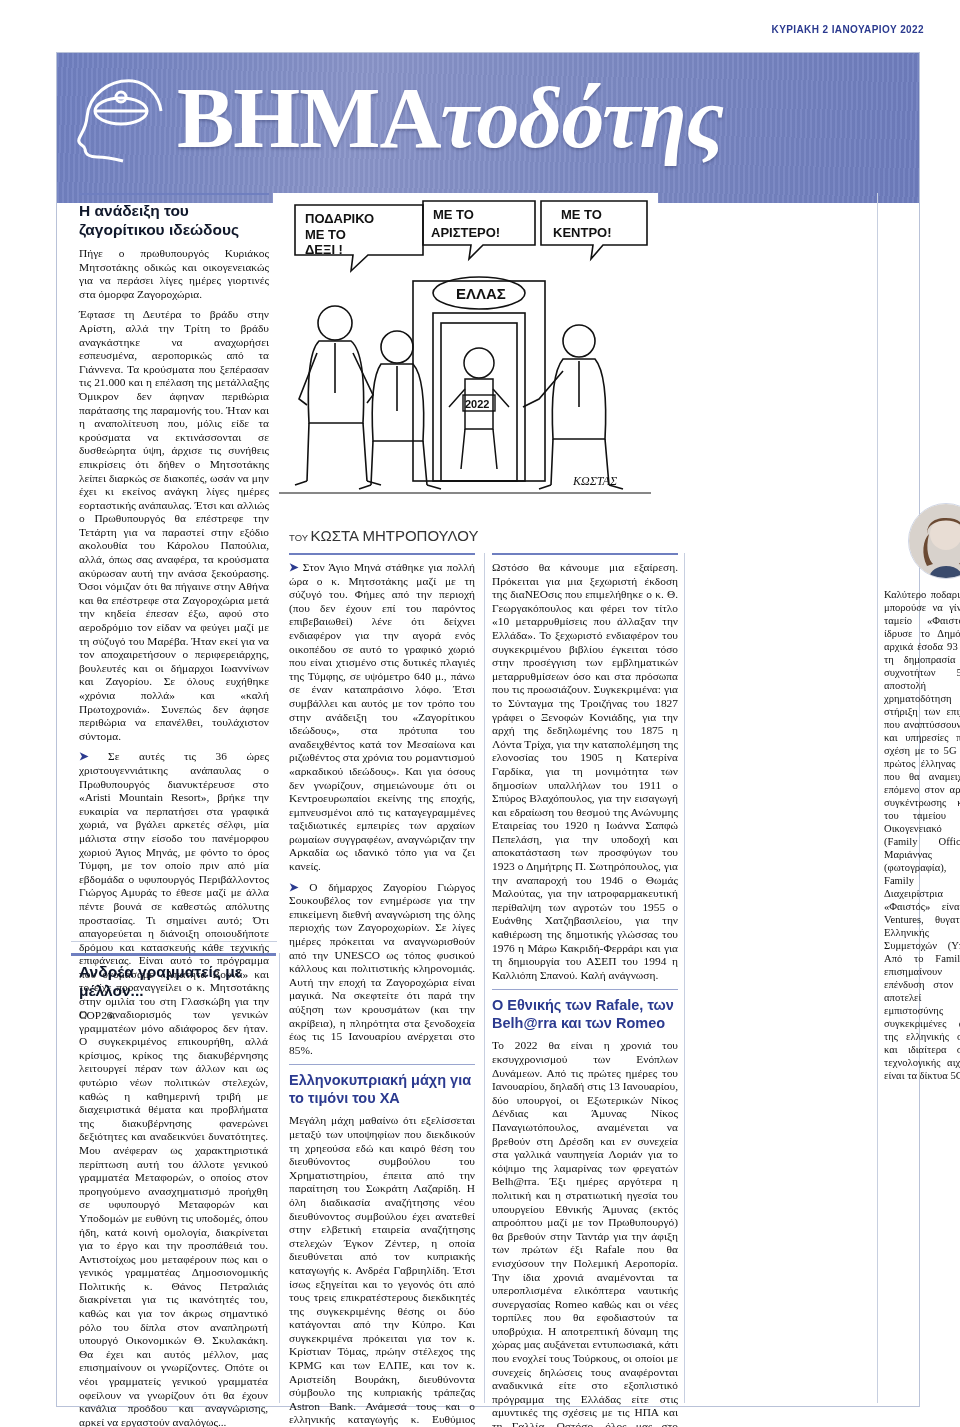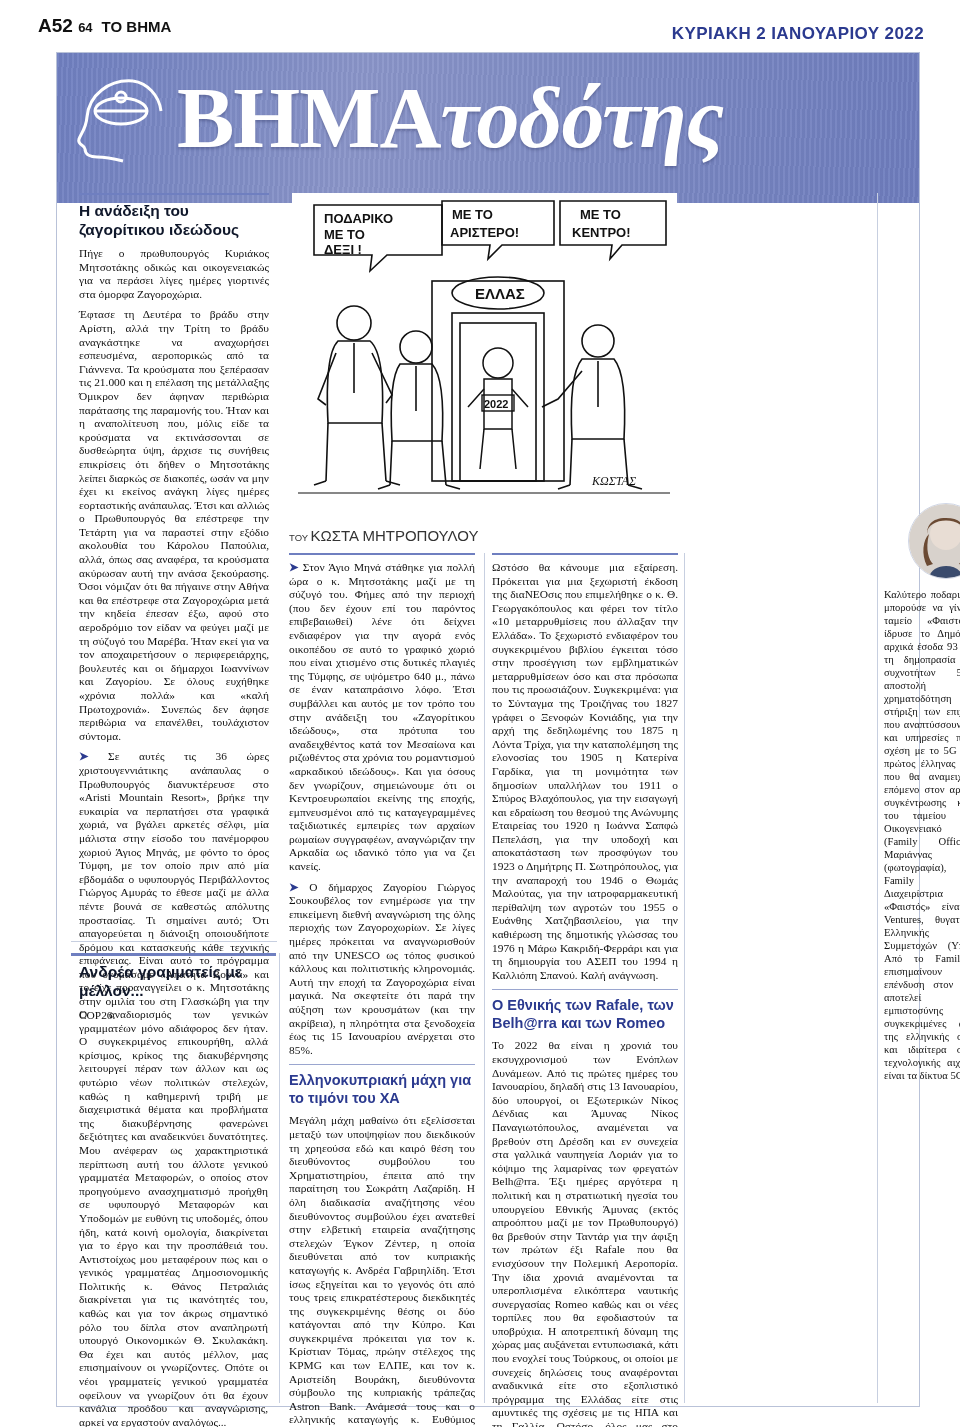--- a/index.html
+++ b/index.html
@@ -24,21 +24,21 @@
     margin-left:38px;letter-spacing:0px;
   }
   .pagenum small{font-size:13px;font-weight:bold;}
   .masthead-small{
     font-family:"Liberation Sans", sans-serif;
     font-weight:bold;font-size:15px;margin-left:9px;color:#111;
   }
   .dateline{
     position:absolute;right:36px;top:24px;
     font-family:"Liberation Sans", sans-serif;
-    font-size:17px;font-weight:bold;color:#2b3a8f;letter-spacing:.4px;
+    font-size:10px;font-weight:bold;color:#2b3a8f;letter-spacing:.4px;
   }
 
   
   .frame{
     position:absolute;left:56px;top:52px;width:864px;height:1355px;
     border:1px solid #b9c2d8;
     background:#ffffff;
     box-sizing:border-box;
   }
 
@@ -84,21 +84,21 @@
     text-align:justify;margin:0 0 7px 0;
     hyphens:auto;
   }
   .arrow{color:#2b3a8f;font-weight:bold;}
 
   
   #col-left{left:22px;top:140px;width:190px;}
 
   
   .cartoon{
-    position:absolute;left:235px;top:140px;width:385px;height:330px;
+    position:absolute;left:216px;top:140px;width:385px;height:330px;
     border:0;background:#c4b5fd;overflow:hidden;
   }
   .cartoon svg{display:block;}
   .cartoon-credit{
     position:absolute;left:232px;top:474px;width:385px;
     font-family:"Liberation Sans", sans-serif;
     font-size:9.5px;color:#333;
   }
   .cartoon-credit b{font-weight:normal;font-size:15px;text-align:center;}
 
@@ -129,27 +129,20 @@
 
   .subhead-rule{
     border-top:1px solid #9aa6cf;margin:10px 0 0 0;padding-top:6px;
   }
 </style>
 </head>
 <body>
 
 <div class="page">
 
-  <div class="topbar">
-    <div class="pagenum">
-      <span>A52</span>
-      <small>64</small>
-    </div>
-    <div class="masthead-small">ΤΟ ΒΗΜΑ</div>
-  </div>
   <div class="dateline">ΚΥΡΙΑΚΗ 2 ΙΑΝΟΥΑΡΙΟΥ 2022</div>
 
   <div class="frame">
 
     <div class="banner">
       <svg class="head-logo" viewBox="0 0 92 86">
         <path d="M58 4 C34 2 14 18 12 40 C11 52 6 56 4 62 C2 68 10 68 10 72 C10 78 16 80 22 80 C30 80 40 82 48 84" fill="none" stroke="#ffffff" stroke-width="3"></path>
         <path d="M58 4 C72 6 84 18 86 34" fill="none" stroke="#ffffff" stroke-width="3"></path>
         <ellipse cx="46" cy="34" rx="26" ry="13" fill="none" stroke="#ffffff" stroke-width="3"></ellipse>
         <line x1="20" y1="34" x2="72" y2="34" stroke="#ffffff" stroke-width="3"></line>

